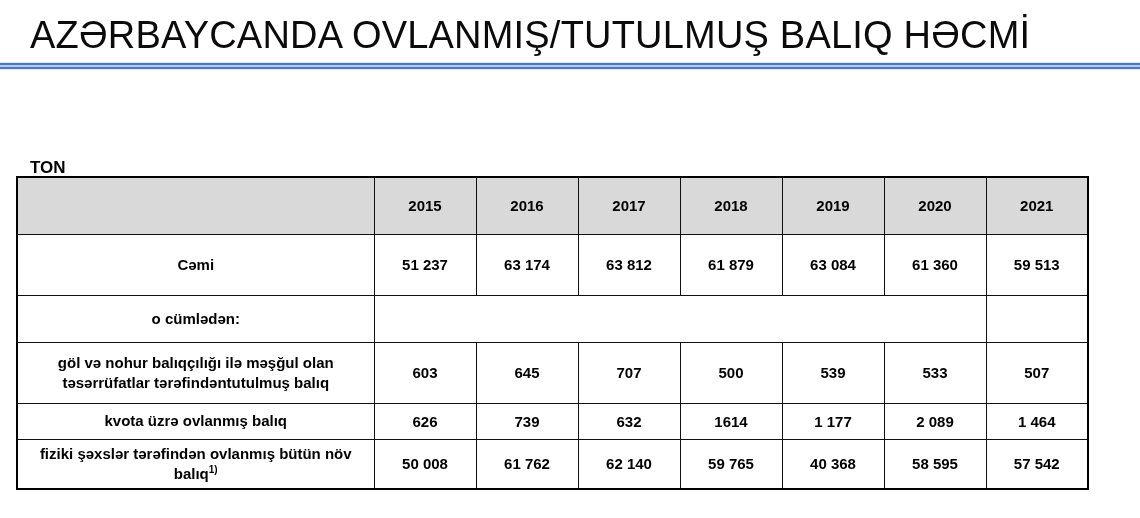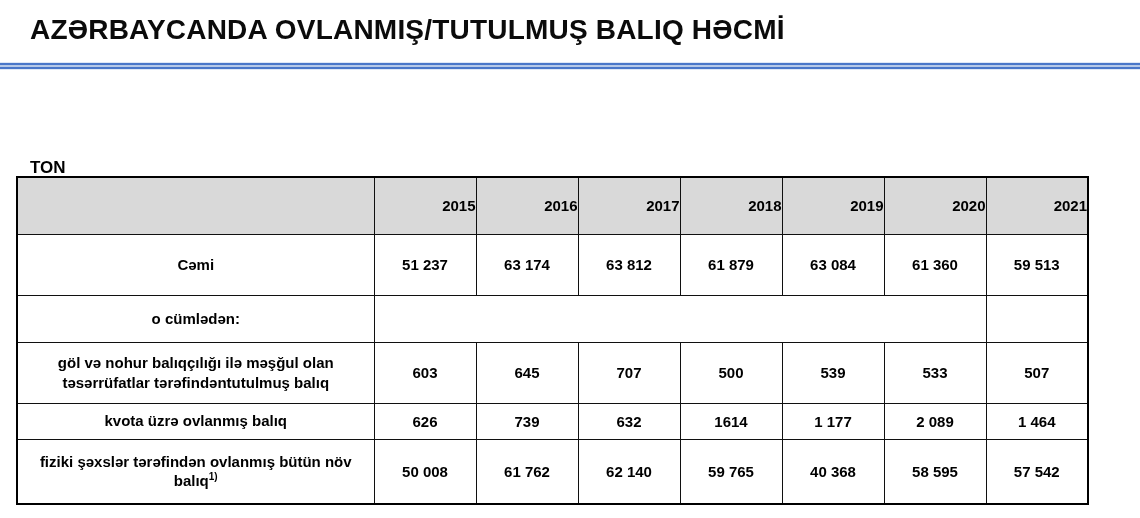--- a/index.html
+++ b/index.html
@@ -7,22 +7,22 @@
     width: 1140px; height: 518px;
     position: relative;
     background: #ffffff;
     font-family: "Liberation Sans", sans-serif;
     color: #000;
     overflow: hidden;
   }
   .page-title {
     position: absolute;
     left: 30px; top: 14px;
-    font-size: 28px;
-    font-weight: 700;
+    font-size: 38px;
+    font-weight: 400;
     letter-spacing: 0.2px;
     color: #0b0b0b;
     white-space: nowrap;
   }
   .accent-divider {
     position: absolute;
     left: 0; top: 62px;
     width: 1140px; height: 8px;
     background: linear-gradient(to bottom,
       #dfe8f6 0px, #dfe8f6 1px,
@@ -53,22 +53,22 @@
     text-align: center;
     vertical-align: middle;
     padding: 0;
     overflow: hidden;
   }
   .data-table tr.r-header   { height: 57px; }
   .data-table tr.r-cami     { height: 61px; }
   .data-table tr.r-ocumla   { height: 47px; }
   .data-table tr.r-gol      { height: 61px; }
   .data-table tr.r-kvota    { height: 36px; }
-  .data-table tr.r-fiziki   { height: 65px; }
-  .data-table .head-cell { background: #d9d9d9; text-align: right; }
+  .data-table tr.r-fiziki   { height: 50px; }
+  .data-table .head-cell { background: #d9d9d9; }
   .label-left {
     text-align: left;
     padding-left: 13px;
     padding-right: 6px;
     line-height: 1.3;
     margin-left: 36px;
   }
   .label-right {
     text-align: right;
     padding-right: 10px;

